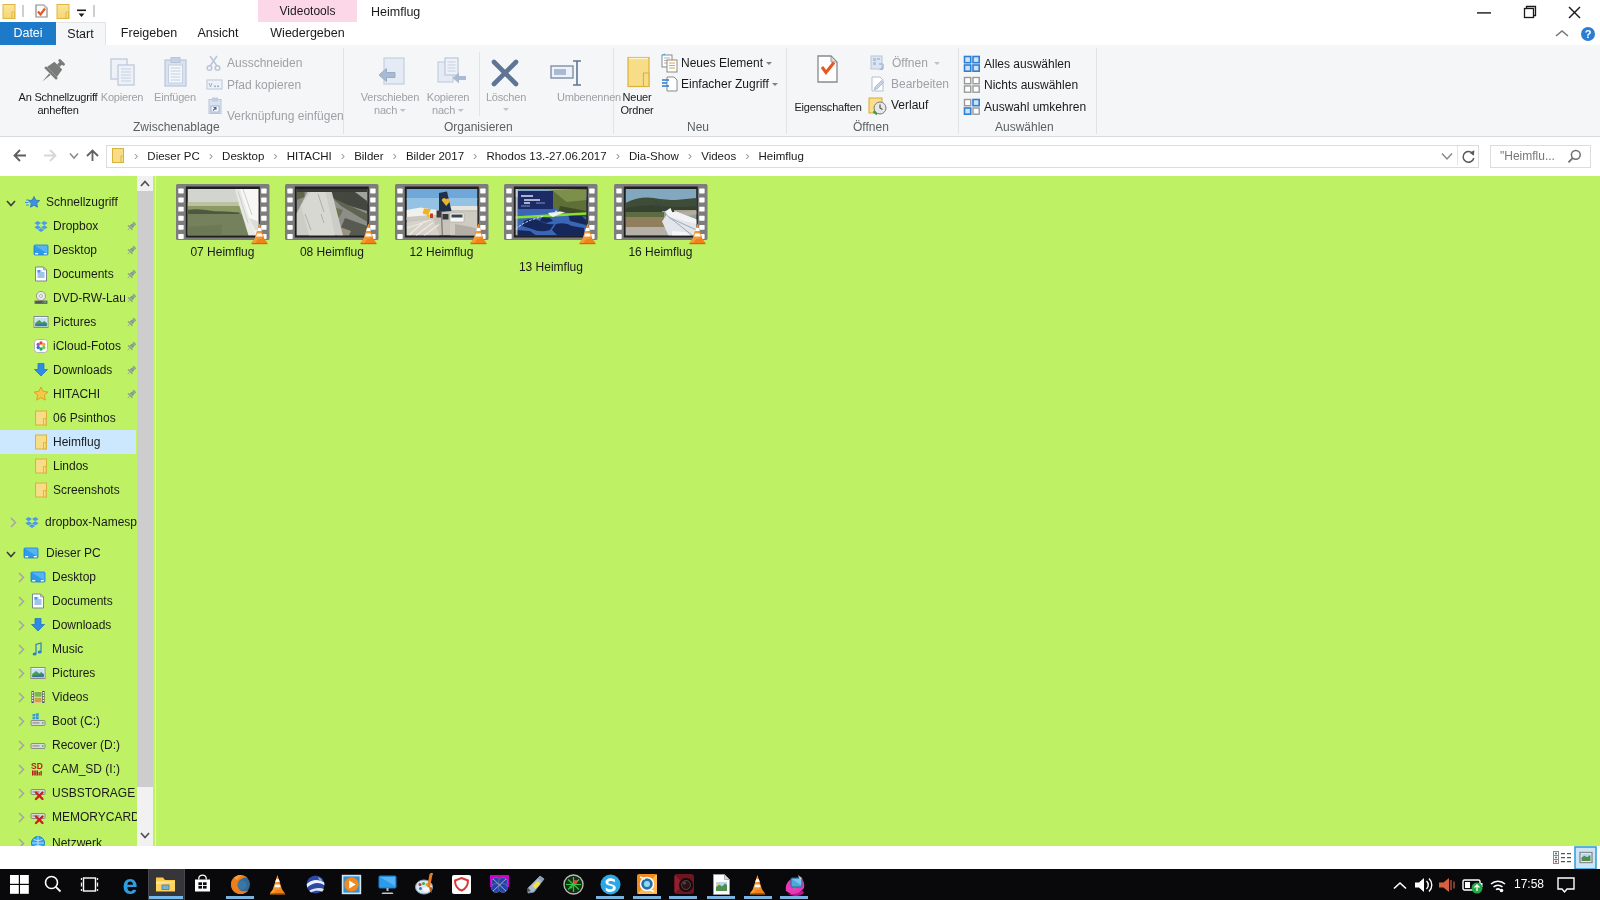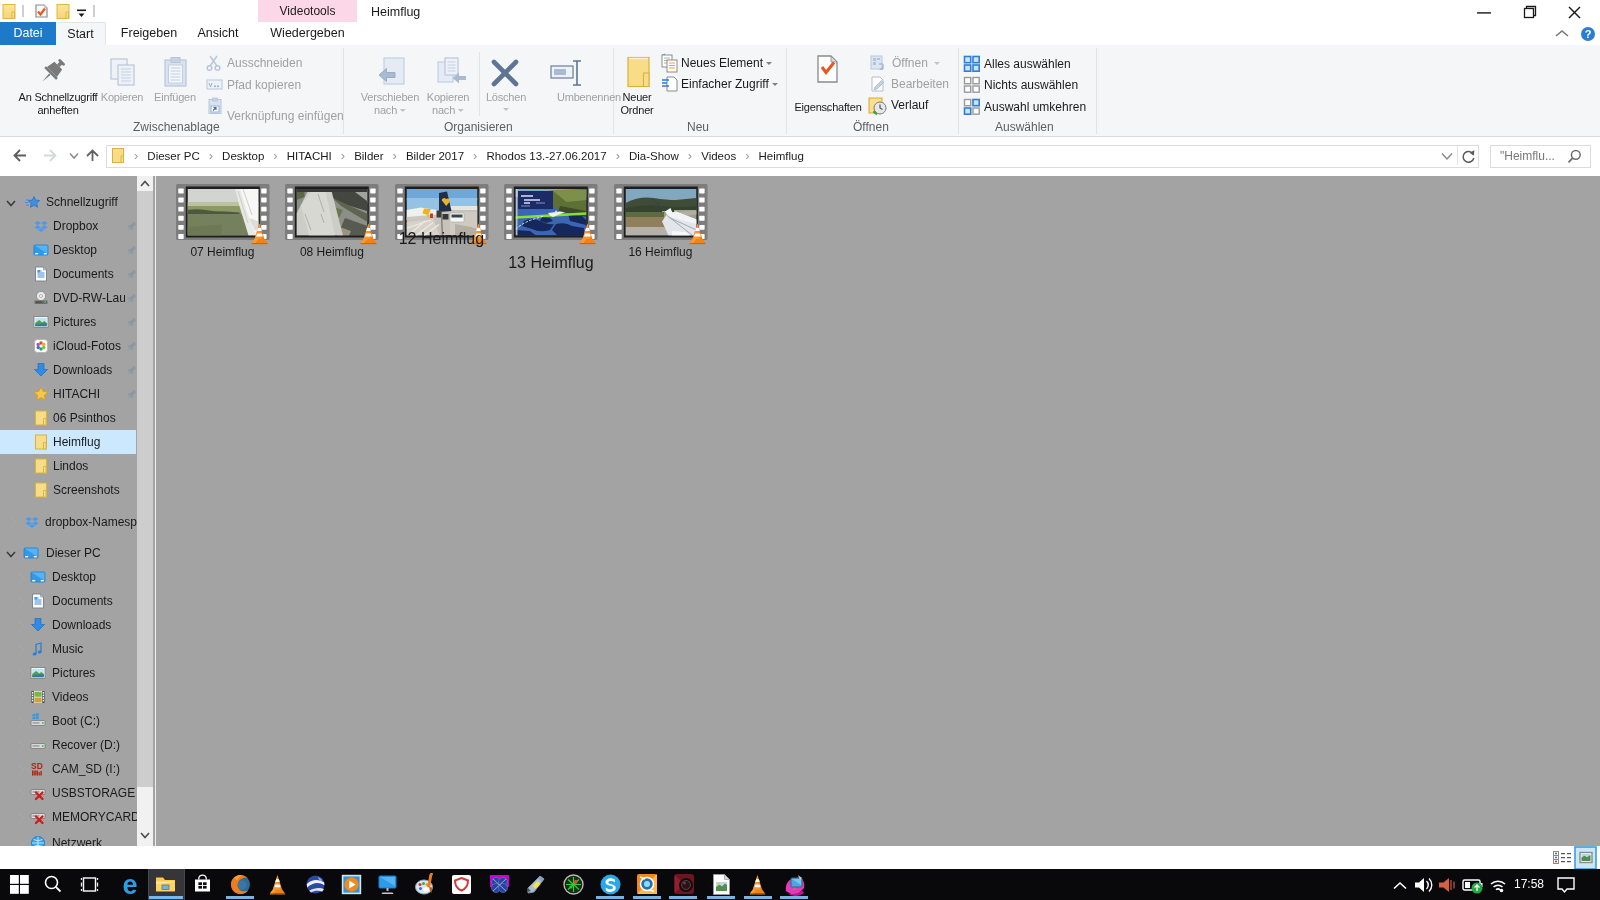--- a/index.html
+++ b/index.html
@@ -287,21 +287,21 @@
  <path d="M15.4 3.2 l-0.6 5.2 -4.4-2.6 z" fill="#5a5a5a"></path>
 </svg>
 <div class="abs" style="left:1490px;top:145px;width:99px;height:21px;background:#fff;border:1px solid #dcdcdc;"></div>
 <div class="abs txt" style="left:1500px;top:145px;line-height:22px;font-size:12px;color:#777;">"Heimflu...</div>
 <svg class="abs" style="left:1566px;top:148px;" width="17" height="17" viewBox="0 0 17 17">
  <circle cx="9.8" cy="6.8" r="4.4" stroke="#6d6d6d" stroke-width="1.5" fill="none"></circle>
  <line x1="6.6" y1="10.2" x2="2.5" y2="14.3" stroke="#6d6d6d" stroke-width="1.8"></line>
 </svg>
 </div>
 
-<div id="main" class="abs" style="left:0;top:176px;width:1600px;height:670px;background:#a3a3a3;overflow:hidden;">
+<div id="main" class="abs" style="left:0;top:176px;width:1600px;height:670px;background:#bef264;overflow:hidden;">
 
 <div class="abs" style="left:137px;top:0;width:16px;height:670px;background:#f1f1f1;"></div>
 <div class="abs" style="left:137px;top:15px;width:16px;height:596px;background:#cdcdcd;"></div>
 <svg class="abs" style="left:137px;top:1px;" width="16" height="14" viewBox="0 0 16 14">
         <path d="M4 9 l4-4.5 4 4.5" stroke="#505050" stroke-width="1.7" fill="none"></path>
       </svg>
 <svg class="abs" style="left:137px;top:653px;" width="16" height="14" viewBox="0 0 16 14">
         <path d="M4 4 l4 4.5 4-4.5" stroke="#505050" stroke-width="1.7" fill="none"></path>
       </svg>
 <div class="abs" style="left:155px;top:0;width:1px;height:670px;background:#ededed;"></div>
@@ -775,21 +775,21 @@
   <path d="M11.5 38 l27 -3 6 16.5 h-33 z" fill="#d6d2ca"></path>
   <path d="M14 51 l16 -14 M21 51.5 l17 -13 M29 51.5 l15 -11 M12 44 l24 -8" stroke="#eceae4" stroke-width="1.3"></path>
   <path d="M46.5 27 l.8 24.5" stroke="#5a5a5a" stroke-width=".9"></path>
   <rect x="35" y="29.5" width="3" height="4.5" fill="#c23b2e"></rect>
   <rect x="32" y="30" width="2" height="3.5" fill="#e8c020"></rect>
   <path d="M60 40 l16 3 6.5 2 v6.5 h-22.5 z" fill="#b4afa6"></path>
  </g>
           </g>
  <use href="#cone" transform="translate(73.5,37.5)"></use>
 </svg>
-<div class="abs txt" style="left:441.4px;top:54px;font-size:16px;transform:translateX(-50%);">12 Heimflug</div>
+<div class="abs txt" style="left:441.4px;top:69px;font-size:12px;transform:translateX(-50%);">12 Heimflug</div>
 
 <svg class="abs" style="left:504.2px;top:8px" width="97" height="64" viewBox="0 0 97 64">
  <use href="#film"></use>
  <g>
             <clipPath id="c4">
               <rect x="11.5" y="5" width="71" height="46.5"></rect>
             </clipPath>
  <g clip-path="url(#c4)">
   <rect x="11.5" y="5" width="71" height="46.5" fill="#3a67b5"></rect>
   <rect x="11.5" y="5" width="71" height="8" fill="#7ea8cc"></rect>
@@ -808,21 +808,21 @@
   </g>
   <path d="M11.5 33.5 L82.5 29.5" stroke="#8ae02e" stroke-width="2.6"></path>
   <path d="M11.5 45 q10 -8 22 -11 l6 -2" stroke="#e8e8e8" stroke-width="1" fill="none" stroke-dasharray="2.5 1.5"></path>
   <path d="M44 29 l12 -1.5 5 1 -5 1.5 -7 3 -3 -1.5 z" fill="#f2f2f2"></path>
   <path d="M52 26 l2 3.5 -4 .5 z" fill="#e8e8e8"></path>
   <path d="M11.5 5 h2 v46.5 h-2 z" fill="#d8d6cc" opacity=".8"></path>
  </g>
           </g>
  <use href="#cone" transform="translate(73.5,37.5)"></use>
 </svg>
-<div class="abs txt" style="left:550.9px;top:78px;font-size:16px;transform:translateX(-50%);">13 Heimflug</div>
+<div class="abs txt" style="left:550.9px;top:84px;font-size:12px;transform:translateX(-50%);">13 Heimflug</div>
 
 <svg class="abs" style="left:613.7px;top:8px" width="97" height="64" viewBox="0 0 97 64">
  <use href="#film"></use>
  <g>
             <clipPath id="c5">
               <rect x="11.5" y="5" width="71" height="46.5"></rect>
             </clipPath>
  <g clip-path="url(#c5)">
   <rect x="11.5" y="5" width="71" height="46.5" fill="#82a8bf"></rect>
   <path d="M11.5 19 q14 -7 28 -5 t22 2 l21 -2 v18 h-71 z" fill="#3f4d38"></path>

